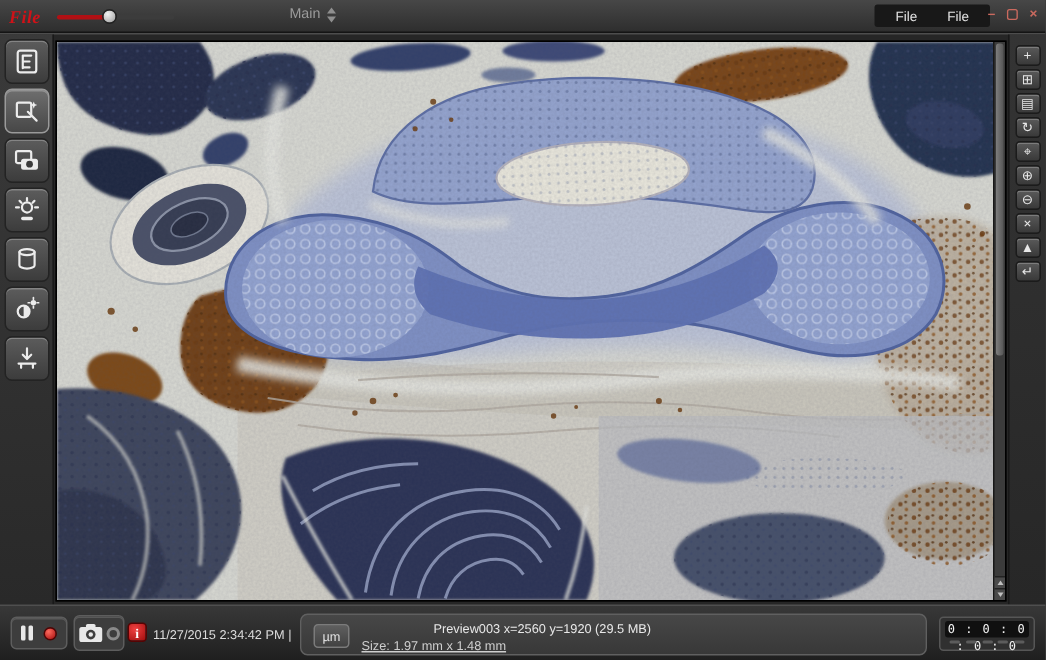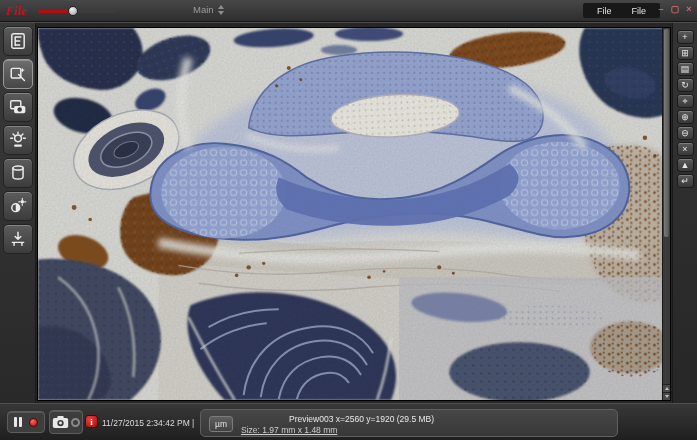--- a/index.html
+++ b/index.html
@@ -381,14 +381,24 @@
     </div>
     <div class="info-badge">i</div>
     <div class="timestamp">11/27/2015 2:34:42 PM |</div>
 
     <div class="status-panel">
       <div class="um-btn">µm</div>
       <div class="st-line1">Preview003 x=2560 y=1920 (29.5 MB)</div>
       <div class="st-line2">Size: 1.97 mm x 1.48 mm</div>
     </div>
 
+    <div class="counterbox">
+      <div class="counters">0 : 0 : 0 : 0 : 0</div>
+      <div class="counter-labels">
+          <i></i>
+          <i></i>
+          <i></i>
+          <i></i>
+          <i></i>
+        </div>
+    </div>
   </div>
 </div>
 
 </body></html>

